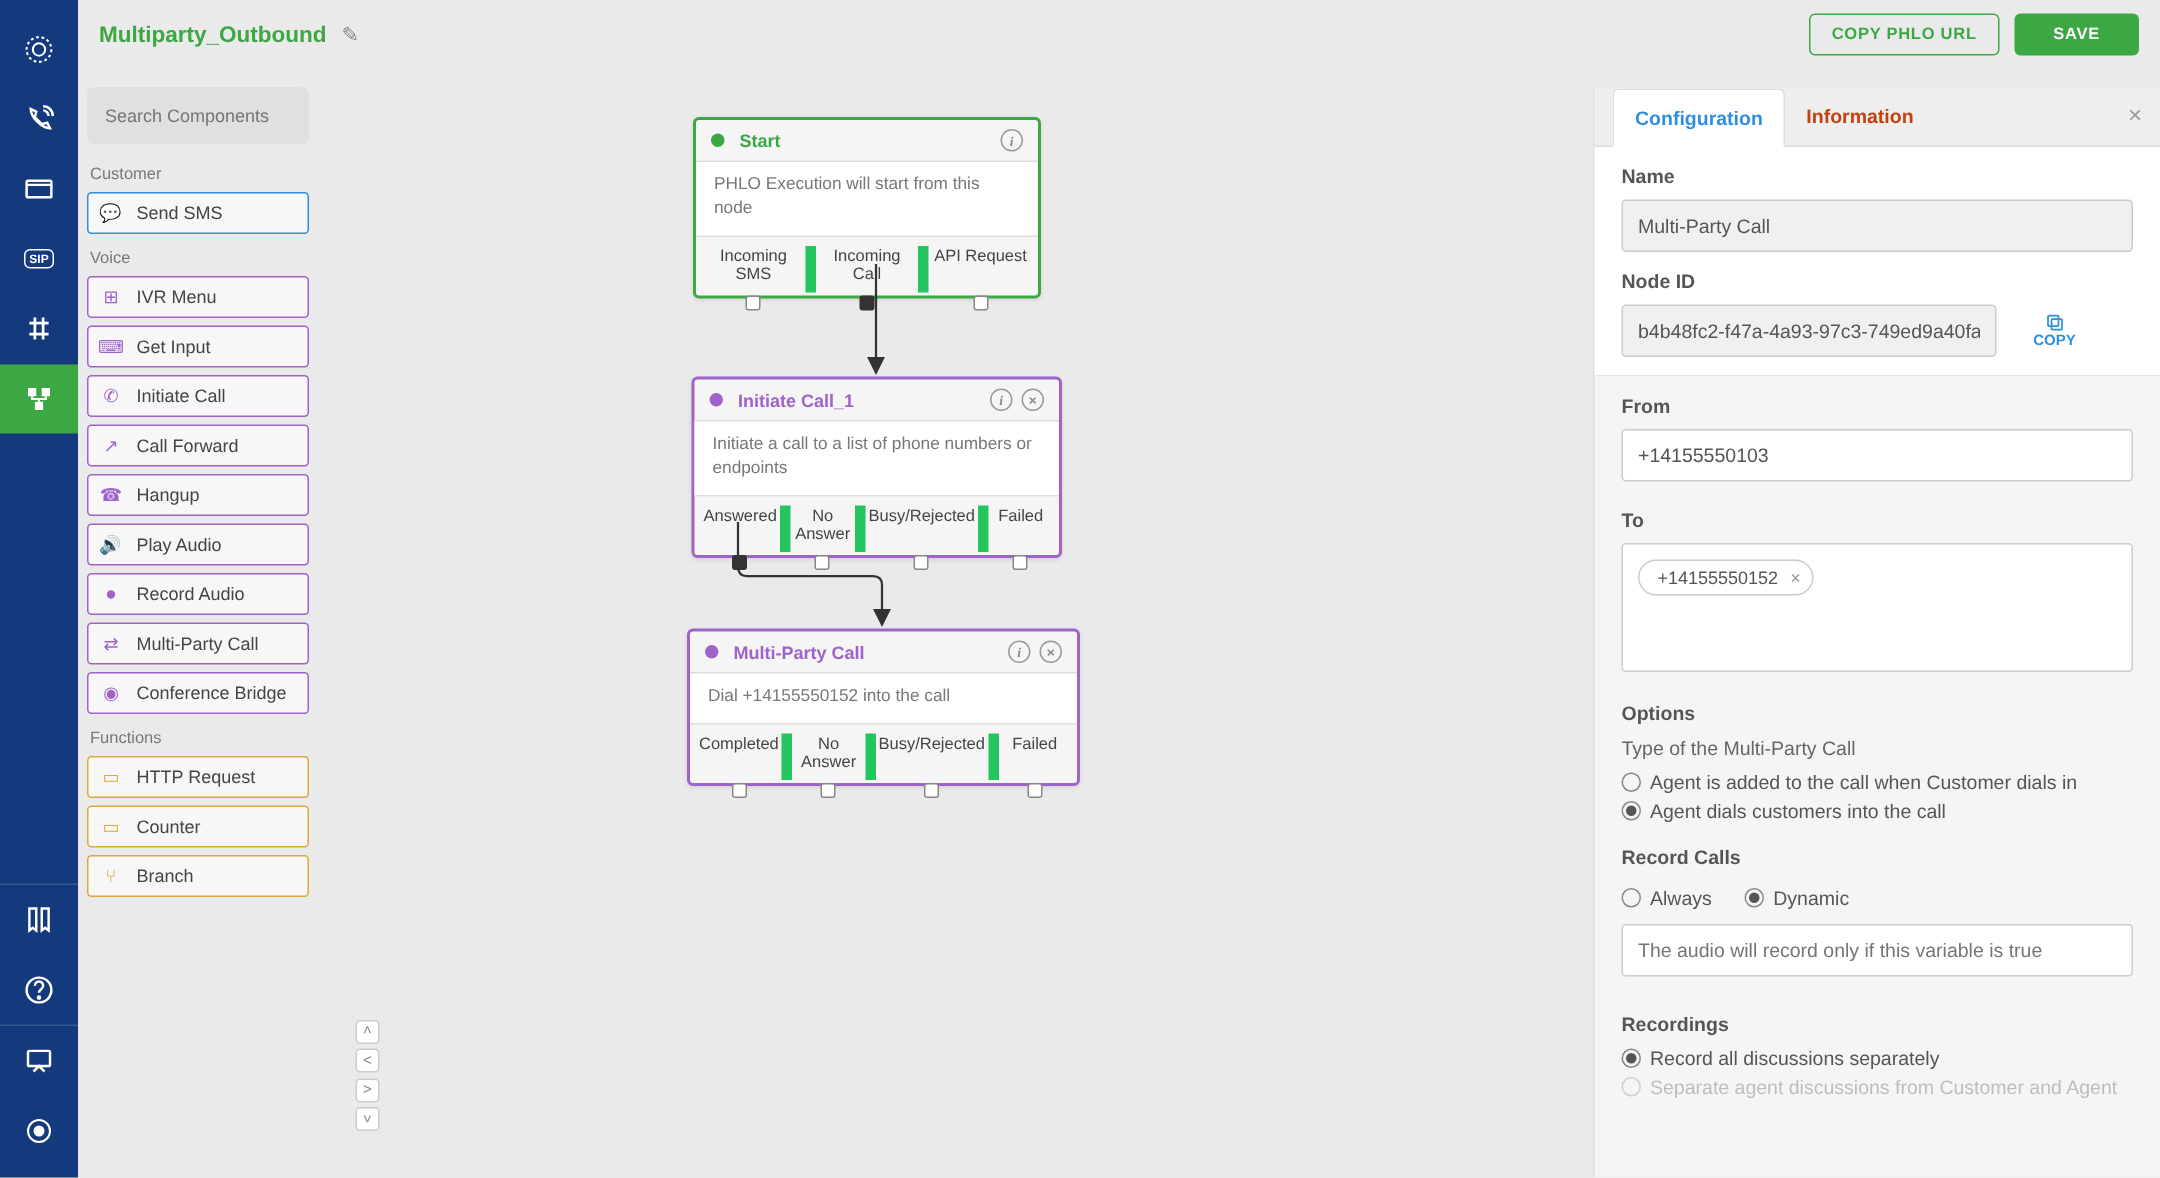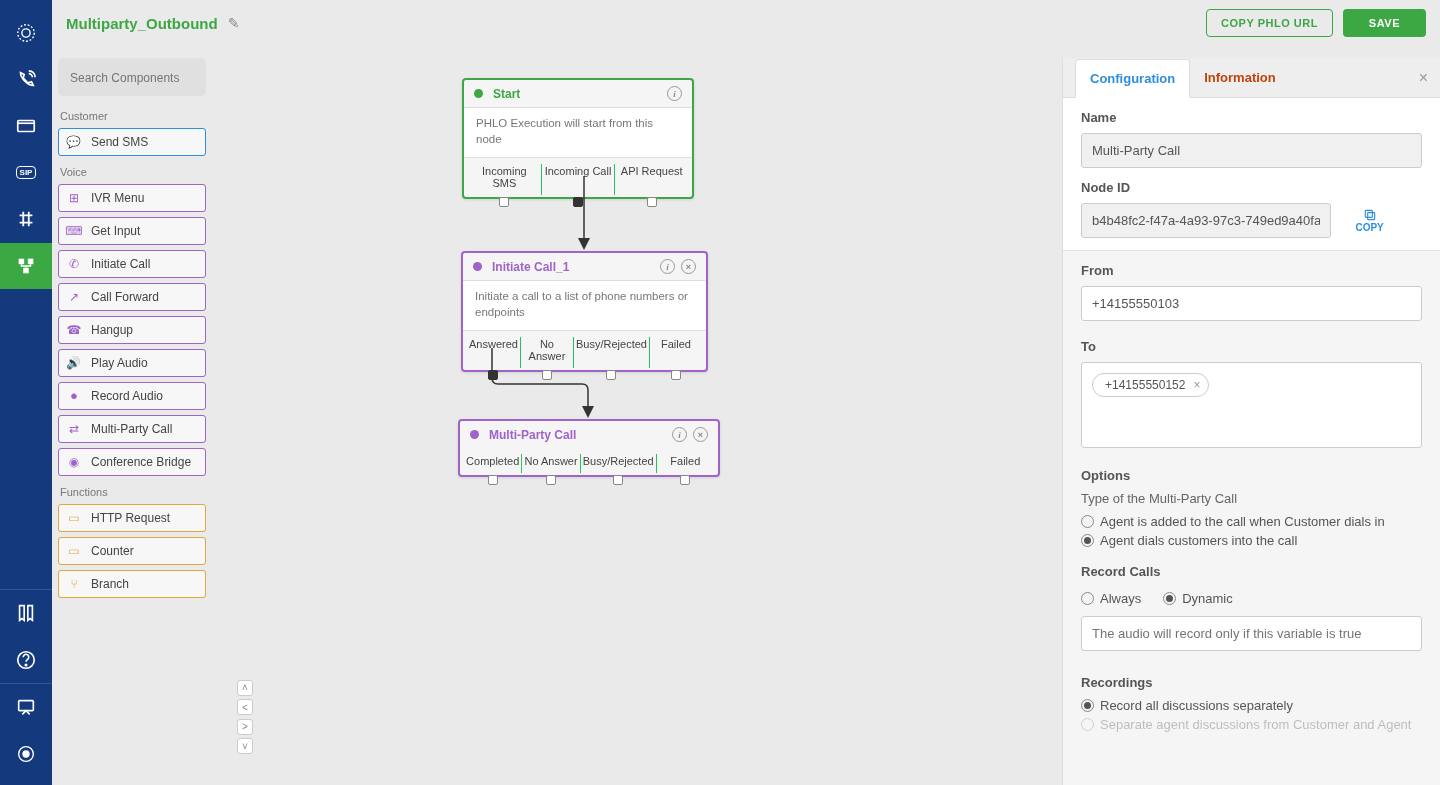--- a/index.html
+++ b/index.html
@@ -40,21 +40,21 @@
 .node.green .node-header { color: #3CA843; }
 .node.purple .node-header { color: #A063C9; }
 .node-dot { width: 9px; height: 9px; border-radius: 50%; margin-right: 10px; }
 .node.green .node-dot { background: #3CA843; }
 .node.purple .node-dot { background: #A063C9; }
 .node-header .hspacer { flex: 1; }
 .node-info-icon, .node-close-icon { width: 15px; height: 15px; border: 1.3px solid #999; border-radius: 50%; display:inline-flex;align-items:center;justify-content:center; font-size: 9px; color:#888; margin-left: 6px; cursor:pointer; font-style: italic; font-family: serif; }
 .node-close-icon { font-style: normal; font-family: inherit; }
 .node-body { padding: 7px 12px 10px; font-size: 11.5px; color: #777; border-top: 1px solid #ddd; border-bottom: 1px solid #ddd; background: #fff; line-height: 1.4; min-height: 26px;}
 .node-ports { display: flex; padding: 6px 4px 2px; }
-.port { flex: 1; text-align: center; font-size: 11px; color: #444; position: relative; border-right: 1px solid #22c55e; padding: 1px 2px 6px;}
+.port { flex: 1; text-align: center; font-size: 11px; color: #444; position: relative; border-right: 7px solid #22c55e; padding: 1px 2px 6px;}
 .port:last-child { border-right: none; }
 .port-knob { position: absolute; bottom: -12px; left: 50%; transform: translateX(-50%); width: 10px; height: 10px; border: 1.5px solid #888; background: #fff; border-radius: 2px; }
 .port-knob.filled { background: #333; border-color: #333; }
 
 svg.wire { position: absolute; overflow: visible; pointer-events: none; }
 svg.wire path { stroke: #333; stroke-width: 1.5; fill: none; }
 svg.wire polygon { fill: #333; }
 
 .minimap-nav { position: absolute; left: 225px; bottom: 30px; width: 40px; }
 .mn-btn { width: 16px; height: 16px; border: 1px solid #ccc; background: #fff; border-radius: 3px; font-size: 10px; color:#888; display:inline-flex;align-items:center;justify-content:center; cursor:pointer; margin: 1px;}
@@ -268,20 +268,21 @@
   </svg>
 
   <div class="node purple" style="left:248px; top:361px; width:262px;">
     <div class="node-header">
         <span class="node-dot"></span>
         <span>Multi-Party Call</span>
         <span class="hspacer"></span>
         <span class="node-info-icon">i</span>
         <span class="node-close-icon">×</span>
       </div>
+    <div class="node-body">Dial +14155550152 into the call</div>
     <div class="node-ports">
       <div class="port"><span>Completed</span><span class="port-knob"></span></div>
       <div class="port"><span>No Answer</span><span class="port-knob"></span></div>
       <div class="port"><span>Busy/Rejected</span><span class="port-knob"></span></div>
       <div class="port"><span>Failed</span><span class="port-knob"></span></div>
     </div>
   </div>
 </div>
 
 <div class="minimap-nav">

